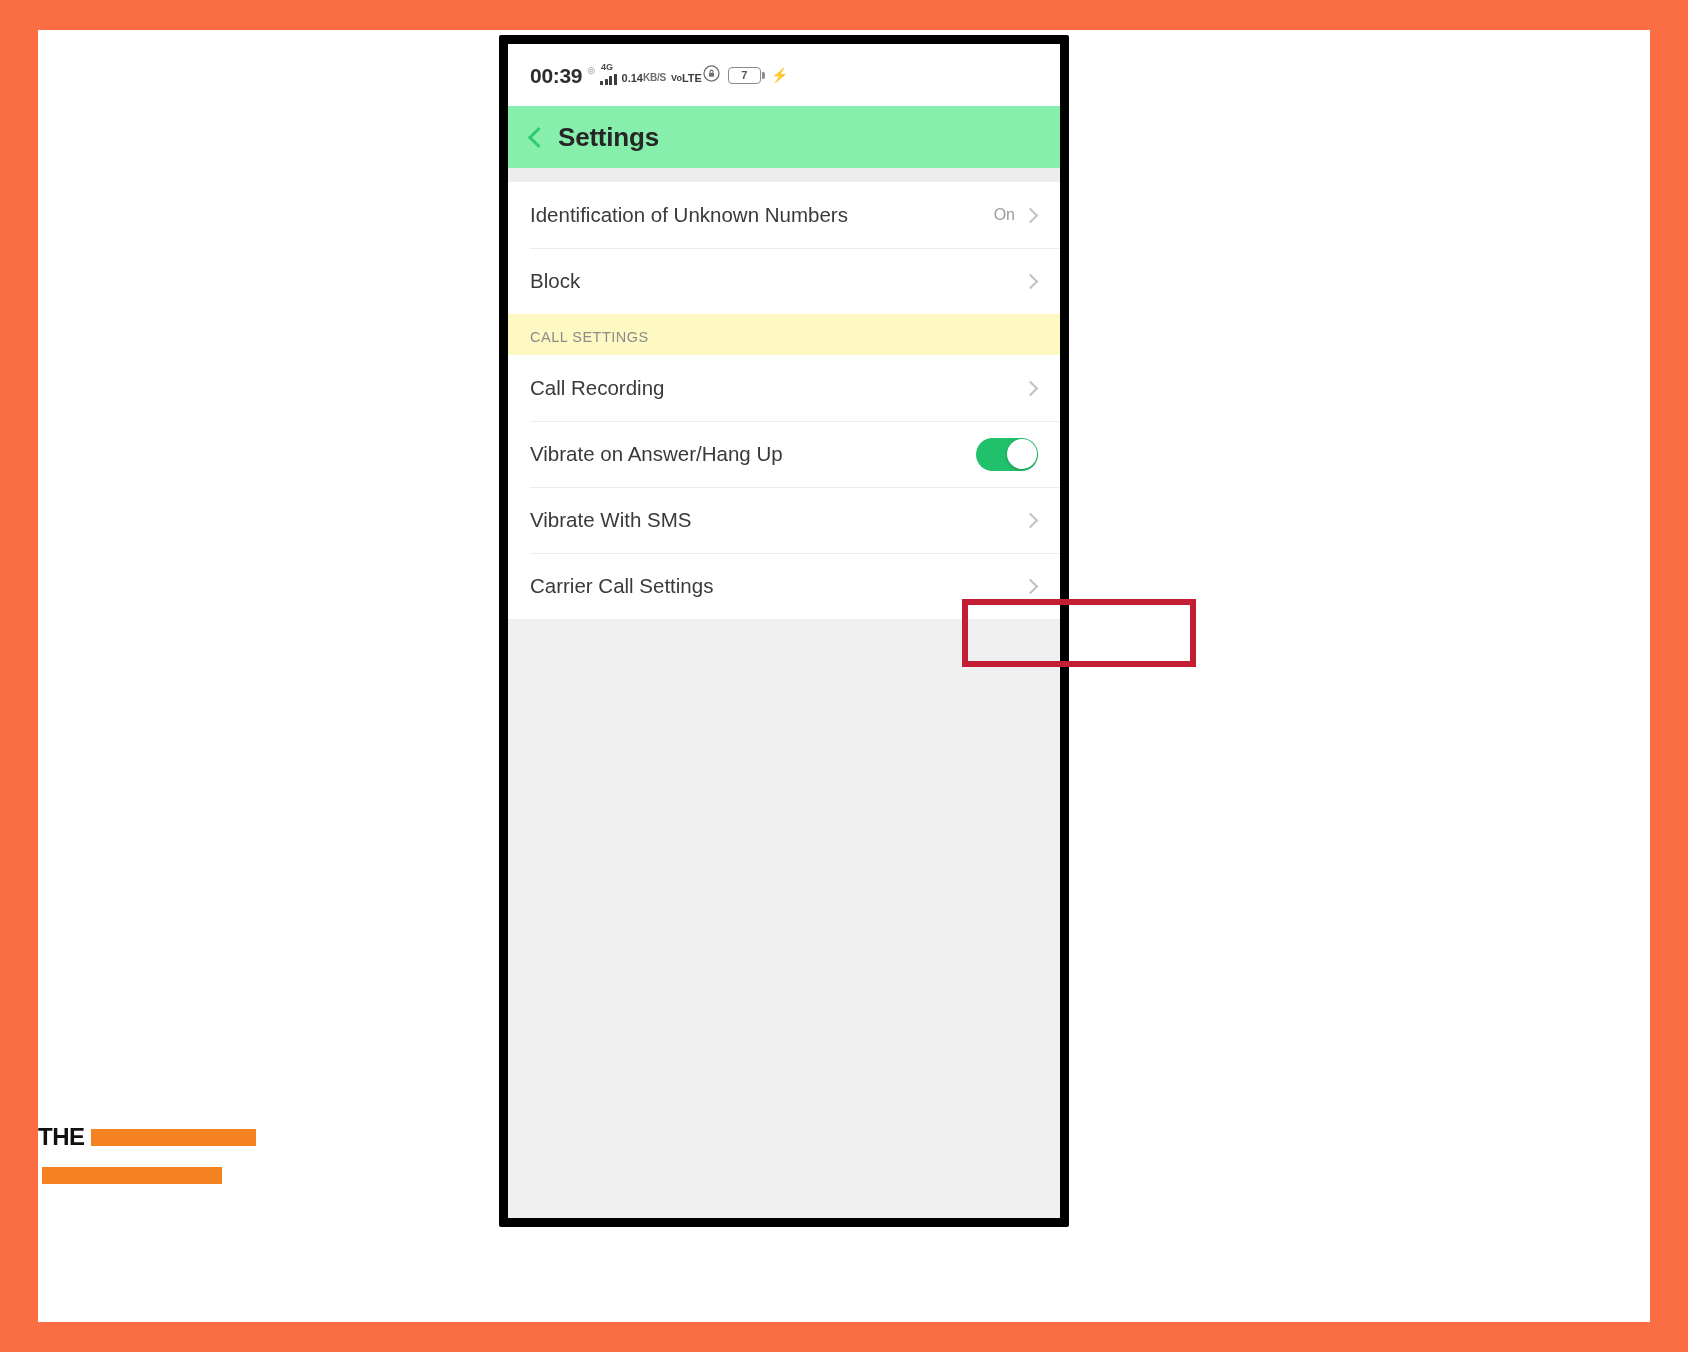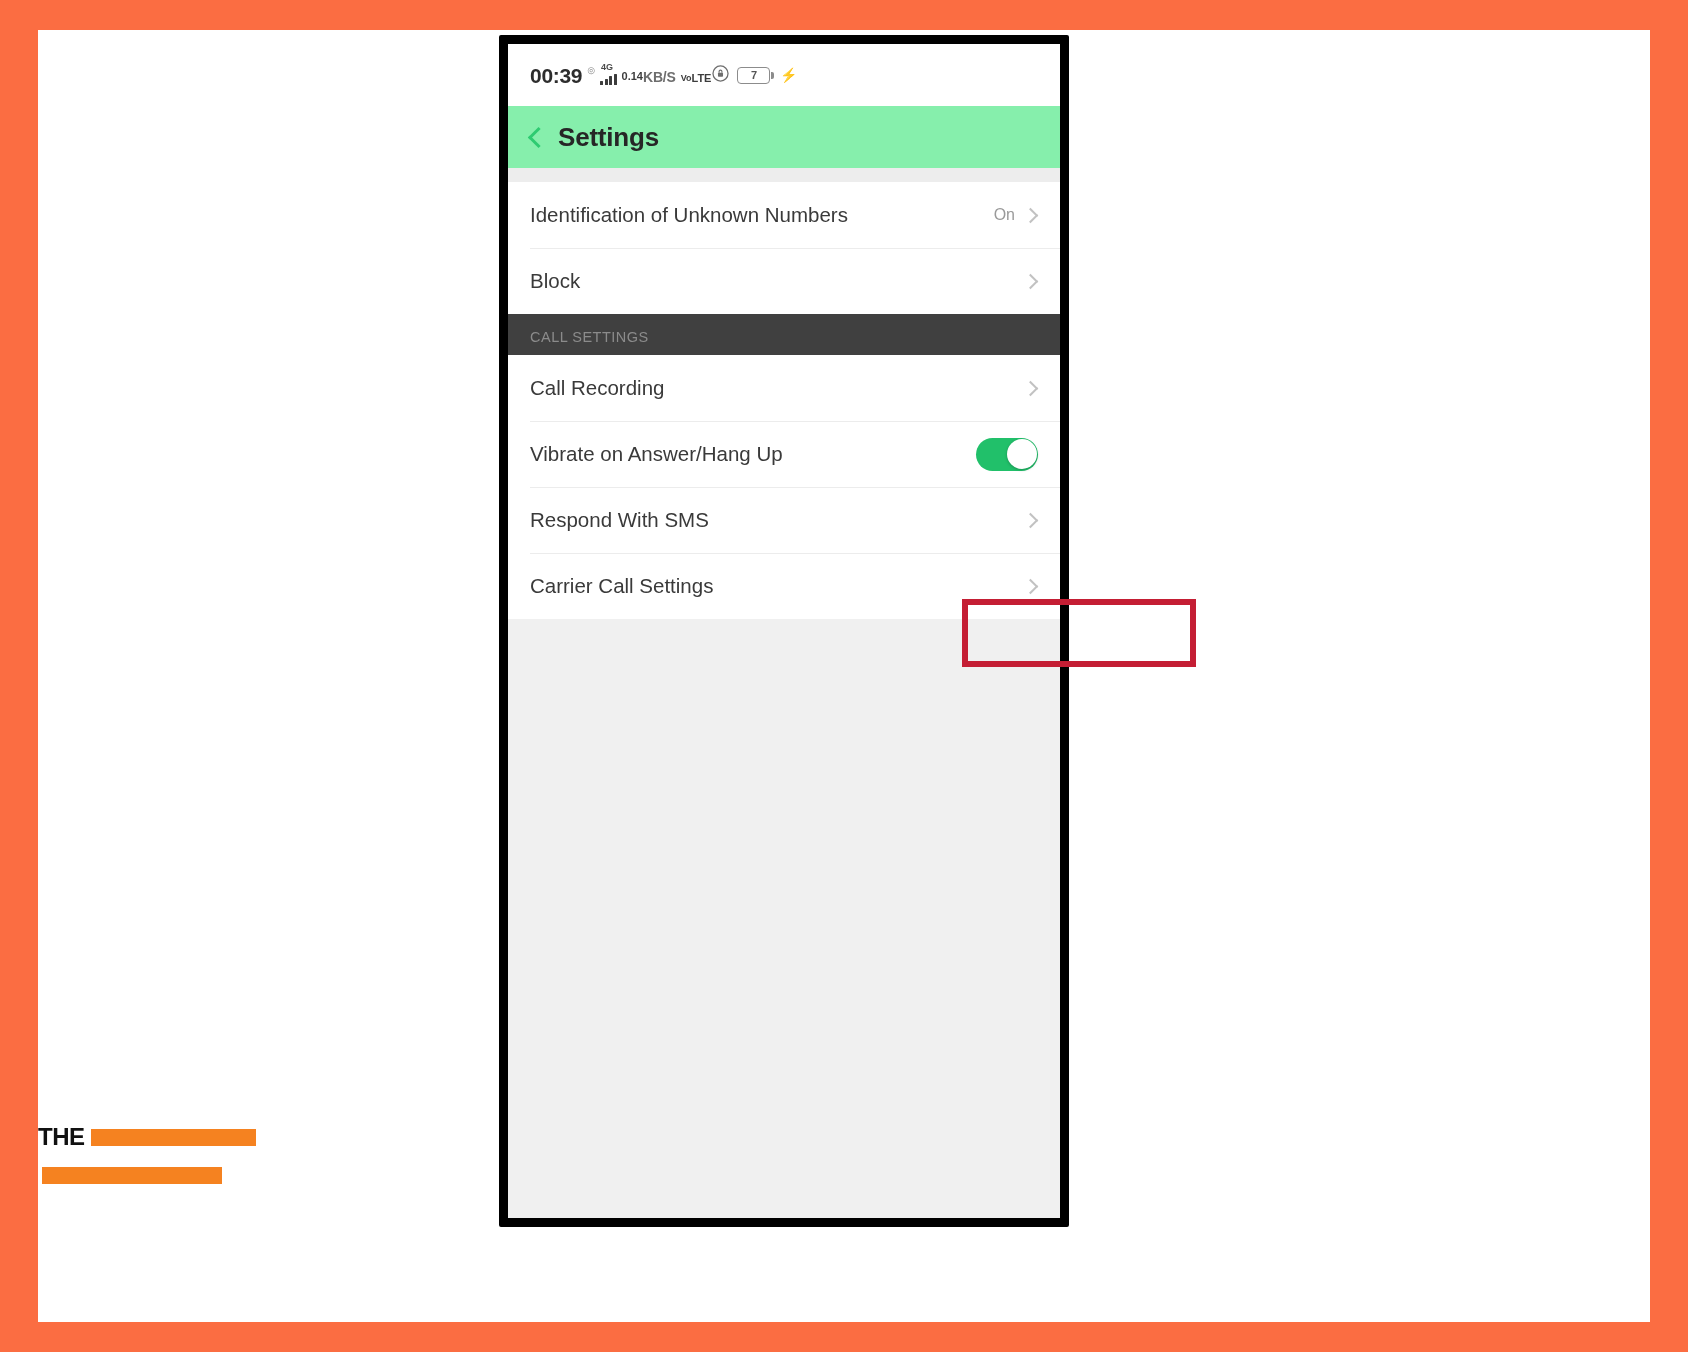--- a/index.html
+++ b/index.html
@@ -120,21 +120,21 @@
     align-items: center;
     line-height: 1.05;
     margin-bottom: 1px;
   }
   .sb-stack .top {
     font-size: 11px;
     font-weight: 700;
     color: #3c3c3c;
   }
   .sb-stack .bot {
-    font-size: 14px;
+    font-size: 10px;
     font-weight: 700;
     color: #6d6d6d;
     letter-spacing: -0.2px;
   }
   .sb-volte .top { font-size: 9px; color: #3c3c3c; }
   .sb-volte .bot { font-size: 11px; color: #3c3c3c; letter-spacing: 0; }
 
   .sb-right {
     display: flex;
     align-items: center;
@@ -200,21 +200,21 @@
   .gap-strip {
     height: 14px;
     background: #ededed;
   }
 
   .group {
     background: #701a75;
   }
 
   .section-header {
-    background: #404040;
+    background: #fef9c3;
     padding: 15px 22px 10px 22px;
     font-size: 14.5px;
     color: #8b8b8b;
     letter-spacing: 0.5px;
   }
 
   .row {
     position: relative;
     min-height: 66px;
     display: flex;
@@ -420,21 +420,21 @@
           </div>
 
           <div class="row">
             <span class="label">Vibrate on Answer/Hang Up</span>
             <span class="toggle">
                 <span class="knob"></span>
               </span>
           </div>
 
           <div class="row">
-            <span class="label">Respond With SMS</span>
+            <span class="label">Vibrate With SMS</span>
             <span class="chev"></span>
           </div>
 
           <div class="row">
             <span class="label">Carrier Call Settings</span>
             <span class="chev"></span>
           </div>
 
         </div>
 

